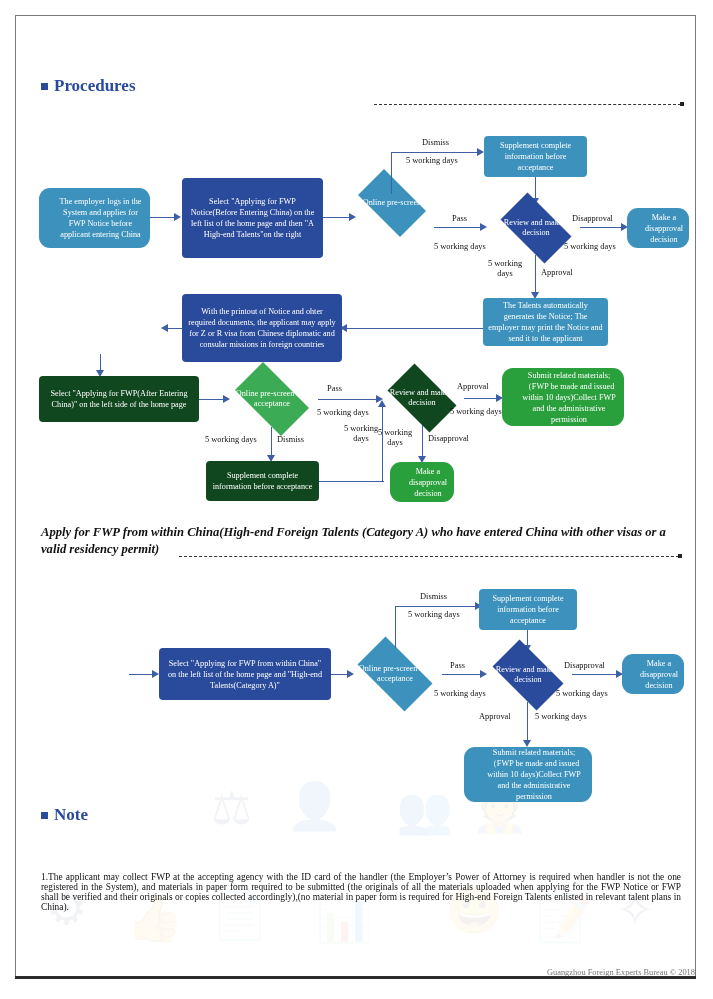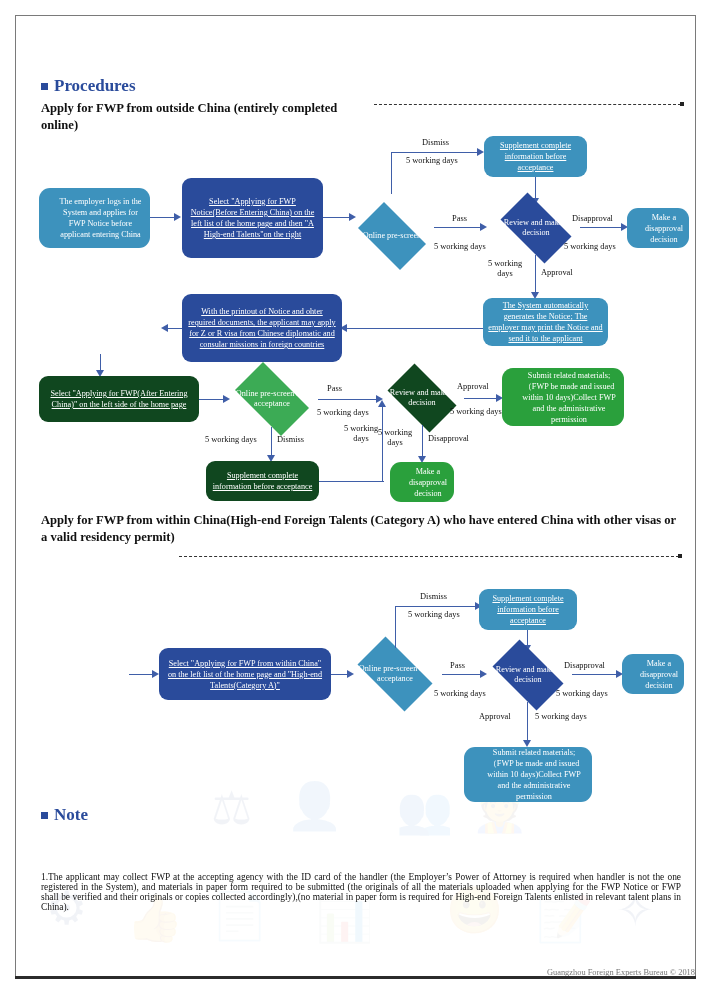--- a/index.html
+++ b/index.html
@@ -24,21 +24,21 @@
   .dashdot{position:absolute;width:4px;height:4px;background:#222;}
 
   
   .node{
     position:absolute;box-sizing:border-box;
     display:flex;align-items:center;justify-content:center;text-align:center;
     color:#fff;font-size:8.2px;line-height:11px;padding:3px 5px;
     font-family:"Liberation Serif",serif;
   }
   .rounded{border-radius:11px;padding-left:17px;}
-  .sq{border-radius:9px;text-decoration:underline;}
+  .sq{border-radius:4px;}
   .c-lblue{background:#3d92bd;}
   .c-dblue{background:#2a4b9b;}
   .c-green{background:#2aa03c;}
   .c-dgreen{background:#10471f;}
   .c-mgreen{background:#3cab55;}
 
   
   .diamond{position:absolute;}
   .diamond .dshape{position:absolute;left:0;top:0;width:100%;height:100%;
      transform:rotate(45deg) scale(.707);transform-origin:center;}
@@ -83,35 +83,34 @@
     <span class="wm-ico" style="left:430px;top:872px;">😀</span>
     <span class="wm-ico" style="left:520px;top:880px;">📝</span>
     <span class="wm-ico" style="left:600px;top:872px;">✧</span>
   </div>
 
   <div class="sec-head" style="left:25px;top:60px;">
     <span class="sec-bullet"></span>
     <span class="sec-title">Procedures</span>
   </div>
 
-  <div class="sub-head" style="left:25px;top:84px;width:330px;">Apply for FWP from outside China (entirely completed online)</div>
   <div class="dashline" style="left:358px;top:88px;width:307px;"></div>
   <div class="dashdot" style="left:664px;top:86px;"></div>
 
   <div class="node rounded c-lblue" style="left:23px;top:172px;width:111px;height:60px;">The employer logs in the System and applies for FWP Notice before applicant entering China</div>
 
   <div class="ln lnh" style="left:134px;top:201px;width:26px;"></div>
   <div class="arr arr-r" style="left:158px;top:197px;"></div>
 
   <div class="node sq c-dblue" style="left:166px;top:162px;width:141px;height:80px;">Select "Applying for FWP Notice(Before Entering China) on the left list of the home page and then "A High-end Talents"on the right</div>
 
   <div class="ln lnh" style="left:307px;top:201px;width:28px;"></div>
   <div class="arr arr-r" style="left:333px;top:197px;"></div>
 
-  <div class="diamond" style="left:334px;top:194px;width:84px;height:52px;">
+  <div class="diamond" style="left:334px;top:161px;width:84px;height:52px;">
     <div class="dshape c-lblue"></div>
     <div class="dtext">Online pre-screen</div>
   </div>
 
   <div class="ln lnv" style="left:375px;top:136px;height:42px;"></div>
   <div class="ln lnh" style="left:375px;top:136px;width:88px;"></div>
   <div class="arr arr-r" style="left:461px;top:132px;"></div>
   <div class="elabel" style="left:406px;top:122px;">Dismiss</div>
   <div class="elabel" style="left:390px;top:140px;">5 working days</div>
 
@@ -135,21 +134,21 @@
   <div class="elabel" style="left:556px;top:198px;">Disapproval</div>
   <div class="elabel" style="left:548px;top:226px;">5 working days</div>
 
   <div class="node rounded c-lblue" style="left:611px;top:192px;width:62px;height:40px;">Make a disapproval decision</div>
 
   <div class="ln lnv" style="left:519px;top:239px;height:41px;"></div>
   <div class="arr arr-d" style="left:515px;top:276px;"></div>
   <div class="elabel wrap" style="left:467px;top:243px;width:44px;">5 working days</div>
   <div class="elabel" style="left:525px;top:252px;">Approval</div>
 
-  <div class="node sq c-lblue" style="left:467px;top:282px;width:125px;height:48px;">The System automatically generates the Notice; The employer may print the Notice and send it to the applicant</div>
+  <div class="node sq c-lblue" style="left:467px;top:282px;width:125px;height:48px;">The Talents automatically generates the Notice; The employer may print the Notice and send it to the applicant</div>
 
   <div class="ln lnh" style="left:330px;top:312px;width:137px;"></div>
   <div class="arr arr-l" style="left:324px;top:308px;"></div>
 
   <div class="node sq c-dblue" style="left:166px;top:278px;width:160px;height:68px;">With the printout of Notice and ohter required documents, the applicant may apply for Z or R visa from Chinese diplomatic and consular missions in foreign countries</div>
 
   <div class="ln lnh" style="left:151px;top:312px;width:15px;"></div>
   <div class="arr arr-l" style="left:145px;top:308px;"></div>
 
 
@@ -195,21 +194,21 @@
 
   <div class="node rounded c-green" style="left:486px;top:352px;width:122px;height:58px;">Submit related materials; （FWP be made and issued within 10 days)Collect FWP and the administrative permission</div>
 
   <div class="ln lnv" style="left:406px;top:409px;height:35px;"></div>
   <div class="arr arr-d" style="left:402px;top:440px;"></div>
   <div class="elabel wrap" style="left:358px;top:412px;width:42px;">5 working days</div>
   <div class="elabel" style="left:412px;top:418px;">Disapproval</div>
 
   <div class="node rounded c-green" style="left:374px;top:446px;width:64px;height:40px;">Make a disapproval decision</div>
 
-  <div class="sub-head" style="left:25px;top:496px;width:640px;">Apply for FWP from within China(High-end Foreign Talents (Category A) who have entered China with other visas or a valid residency permit)</div>
+  <div class="sub-head" style="left:25px;top:508px;width:640px;font-style:italic;">Apply for FWP from within China(High-end Foreign Talents (Category A) who have entered China with other visas or a valid residency permit)</div>
   <div class="dashline" style="left:163px;top:540px;width:500px;"></div>
   <div class="dashdot" style="left:662px;top:538px;"></div>
 
 
   <div class="ln lnh" style="left:113px;top:658px;width:26px;"></div>
   <div class="arr arr-r" style="left:136px;top:654px;"></div>
 
   <div class="node sq c-dblue" style="left:143px;top:632px;width:172px;height:52px;">Select "Applying for FWP from within China" on the left list of the home page and "High-end Talents(Category A)"</div>
 
   <div class="ln lnh" style="left:315px;top:658px;width:20px;"></div>

